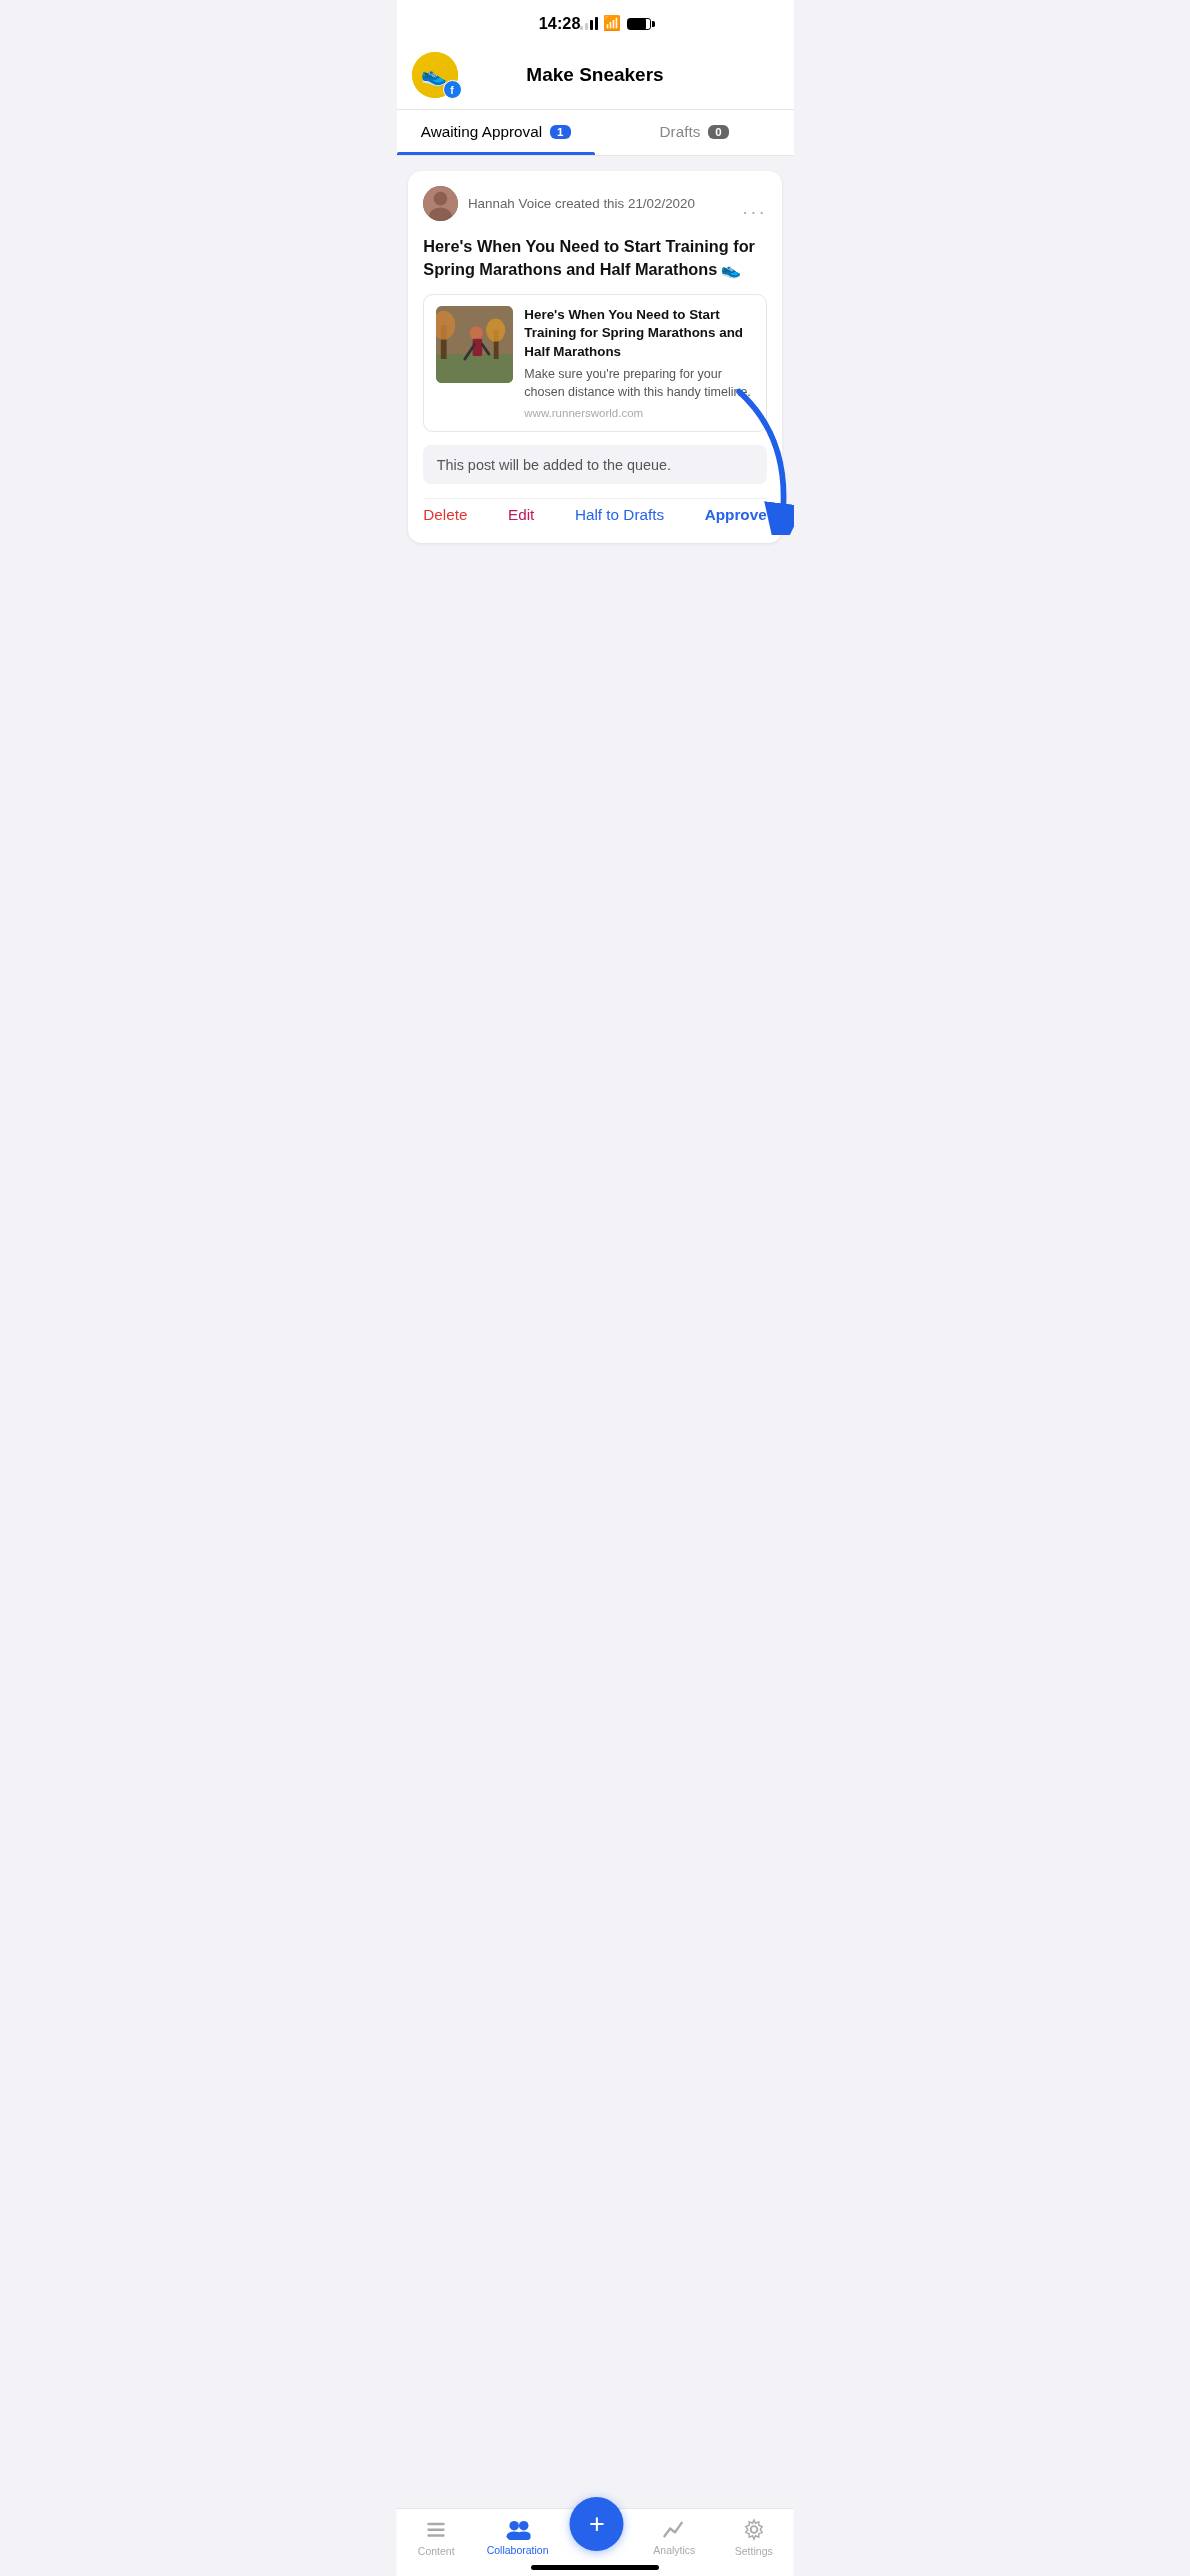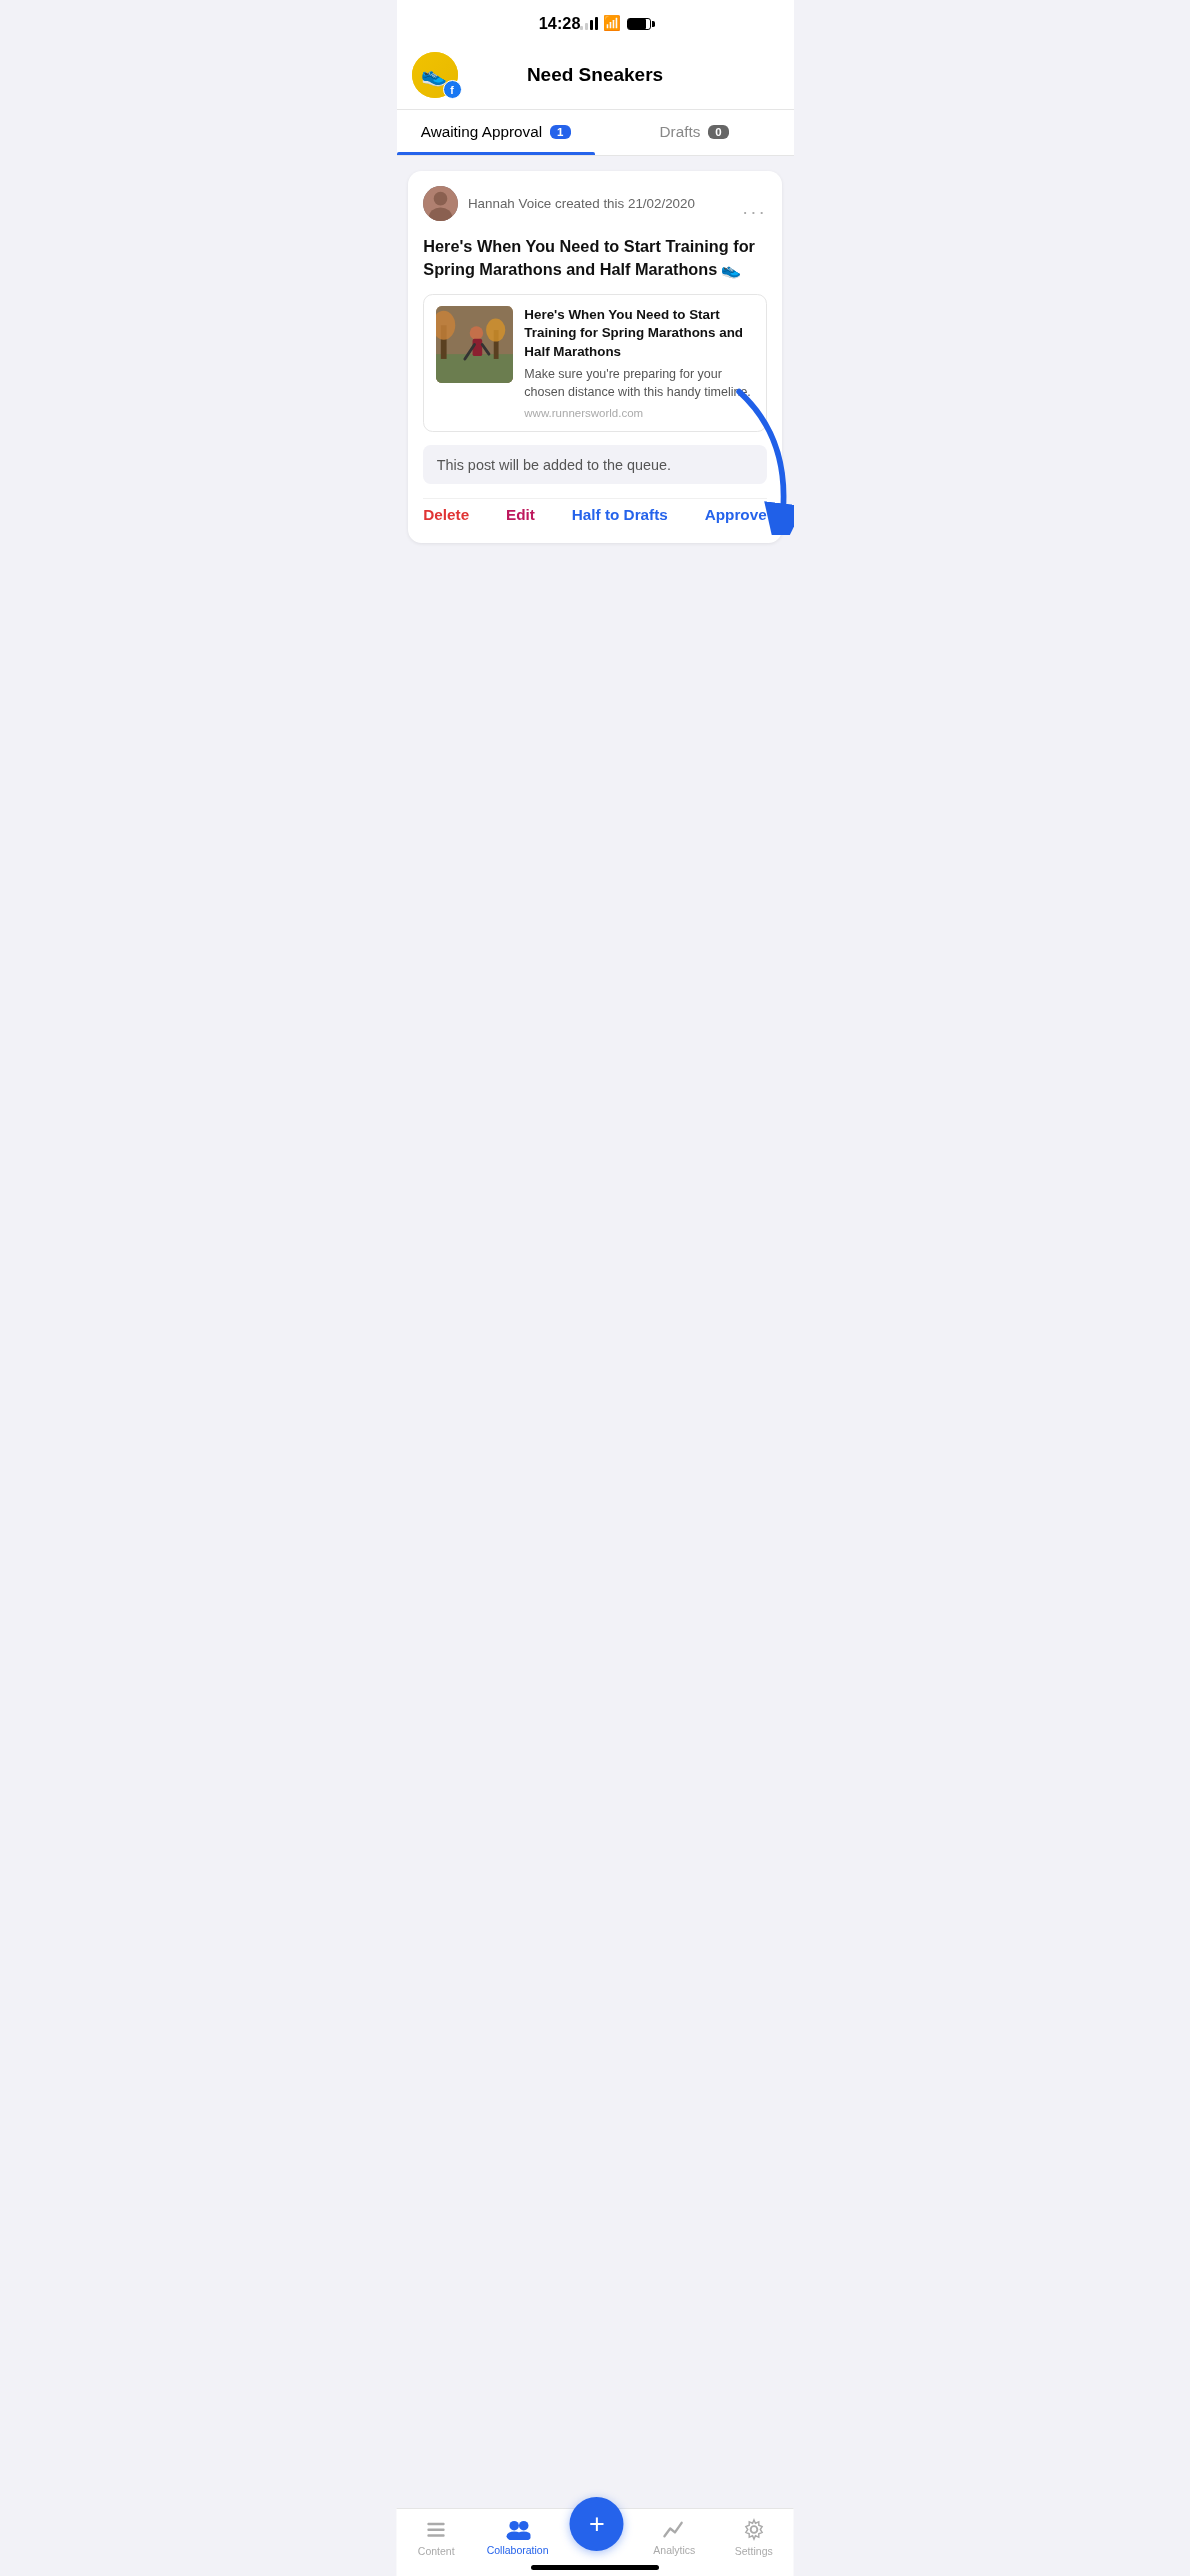--- a/index.html
+++ b/index.html
@@ -289,21 +289,21 @@
     
     .post-actions {
       display: flex;
       justify-content: space-between;
       align-items: center;
       padding-top: 3.8px;
       border-top: 1px solid #f0f0f0;
     }
     .action-btn {
       font-size: 15.3px;
-      font-weight: 700;
+      font-weight: 400;
       cursor: pointer;
       padding: 3.8px 0;
     }
     .action-btn.delete { color: #e03434; }
     .action-btn.edit { color: #be185d; }
     .action-btn.move { color: #2563eb; }
     .action-btn.approve { color: #2563eb; font-weight: 600; }
 
     
     .bottom-nav {
@@ -383,21 +383,21 @@
   </div>
 </div>
 
 <div class="header">
   <div class="header-avatar">
     <div class="avatar-img">
       <span class="avatar-emoji">👟</span>
     </div>
     <div class="facebook-badge">f</div>
   </div>
-  <span class="header-title">Need Sneakers</span>
+  <span class="header-title">Make Sneakers</span>
 </div>
 
 <div class="tabs">
   <div class="tab active">
     <span class="tab-label">Awaiting Approval</span>
     <span class="tab-badge">1</span>
   </div>
   <div class="tab">
     <span class="tab-label">Drafts</span>
     <span class="tab-badge gray">0</span>

